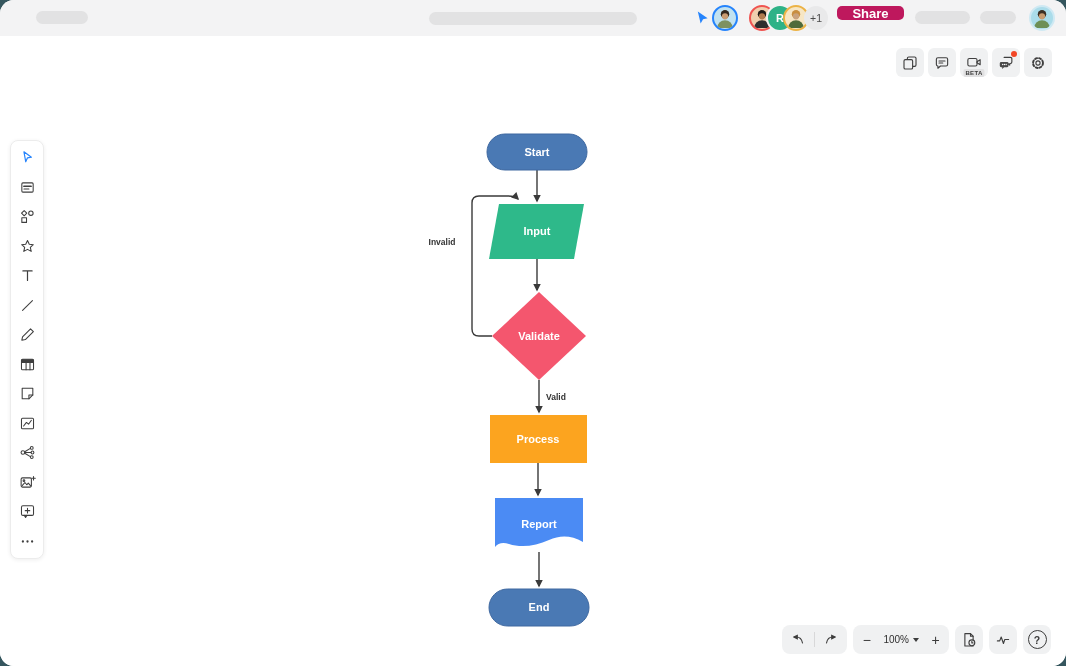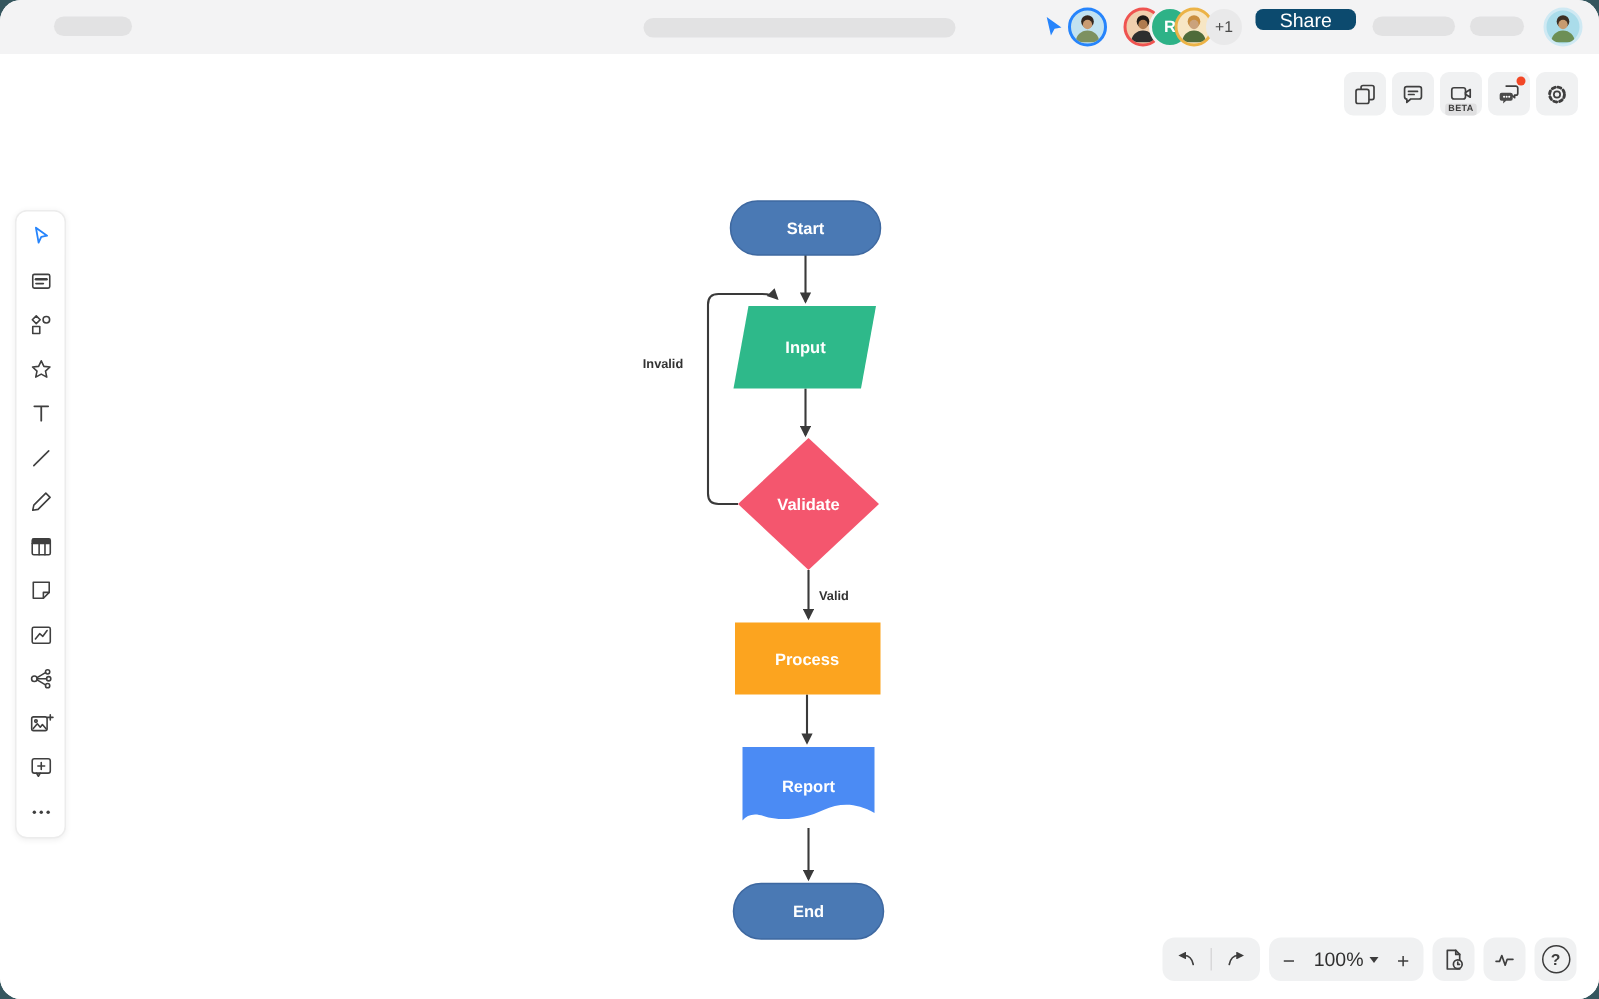--- a/index.html
+++ b/index.html
@@ -16,22 +16,22 @@
   .avatar{position:absolute;width:22px;height:22px;border-radius:50%;overflow:hidden;border-width:2px;border-style:solid;}
   .avatar svg{display:block;width:100%;height:100%;}
   .av-1{left:712px;top:5px;border-color:#2684fc;background:#c2e2f0;}
   .av-red{left:749px;top:5px;border-color:#ef5350;background:#f0cfae;}
   .av-yellow{left:783px;top:5px;border-color:#ecb346;background:#f7e6c4;}
   .av-right{left:1029px;top:5px;border-color:#cfe9f3;background:#aadcea;}
   .circle-r{position:absolute;left:766px;top:4px;width:24px;height:24px;border-radius:50%;background:#2eb287;
     border:2px solid #f3f3f4;color:#fff;font-size:11px;font-weight:bold;display:flex;align-items:center;justify-content:center;}
   .badge-plus{position:absolute;left:804px;top:6px;width:24px;height:24px;border-radius:50%;background:#e9e9ea;
     color:#4a4a4a;font-size:10.5px;display:flex;align-items:center;justify-content:center;}
-  .share-btn{position:absolute;left:837px;top:6px;width:67px;height:14px;background:#0c4a6e;border:none;border-radius:5px;
-    color:#fff;font-size:13px;font-weight:normal;font-family:"Liberation Sans",sans-serif;display:flex;align-items:center;justify-content:center;cursor:pointer;}
+  .share-btn{position:absolute;left:837px;top:6px;width:67px;height:14px;background:#be185d;border:none;border-radius:5px;
+    color:#fff;font-size:13px;font-weight:bold;font-family:"Liberation Sans",sans-serif;display:flex;align-items:center;justify-content:center;cursor:pointer;}
 
   
   .canvas{position:absolute;top:36px;left:0;right:0;bottom:0;background:#fff;}
   .flowchart{position:absolute;top:0;left:0;}
   .flowchart text.nlabel{font-family:"Liberation Sans",sans-serif;font-size:11px;font-weight:bold;fill:#ffffff;text-anchor:middle;}
   .flowchart text.elabel{font-family:"Liberation Sans",sans-serif;font-size:8.5px;font-weight:bold;fill:#333;}
   .edge{stroke:#3a3a3a;stroke-width:1.4;fill:none;}
 
   
   .board-btns{position:absolute;top:48px;right:14px;display:flex;gap:4px;}
@@ -48,21 +48,21 @@
   
   svg.ic *{stroke:#3f3f3f;fill:none;stroke-width:1.5;stroke-linecap:round;stroke-linejoin:round;}
   svg.ic .fillonly{stroke:none;}
 
   
   .bottom-bar{position:absolute;bottom:12px;right:15px;display:flex;gap:6px;align-items:center;}
   .grp{background:#f0f1f2;border-radius:8px;height:29px;display:flex;align-items:center;}
   .gbtn{width:32px;height:29px;display:flex;align-items:center;justify-content:center;cursor:pointer;}
   .divider{width:1px;height:15px;background:#d8d8d9;}
   .zbtn{width:27px;height:29px;display:flex;align-items:center;justify-content:center;font-size:14px;color:#3c3c3c;cursor:pointer;}
-  .zoom-label{display:flex;align-items:center;gap:4px;font-size:13px;color:#2f2f2f;cursor:pointer;padding:0 3px;}
+  .zoom-label{display:flex;align-items:center;gap:4px;font-size:10px;color:#2f2f2f;cursor:pointer;padding:0 3px;}
   .caret{width:0;height:0;border-left:3.5px solid transparent;border-right:3.5px solid transparent;border-top:4px solid #3c3c3c;}
   .sqbtn{width:28px;height:29px;background:#f0f1f2;border-radius:8px;display:flex;align-items:center;justify-content:center;cursor:pointer;}
   .help-circle{width:17px;height:17px;border:1.5px solid #3c3c3c;border-radius:50%;display:flex;align-items:center;justify-content:center;
     font-size:10.5px;font-weight:bold;color:#3c3c3c;}
 </style>
 </head>
 <body>
 
 <div class="app">
 

